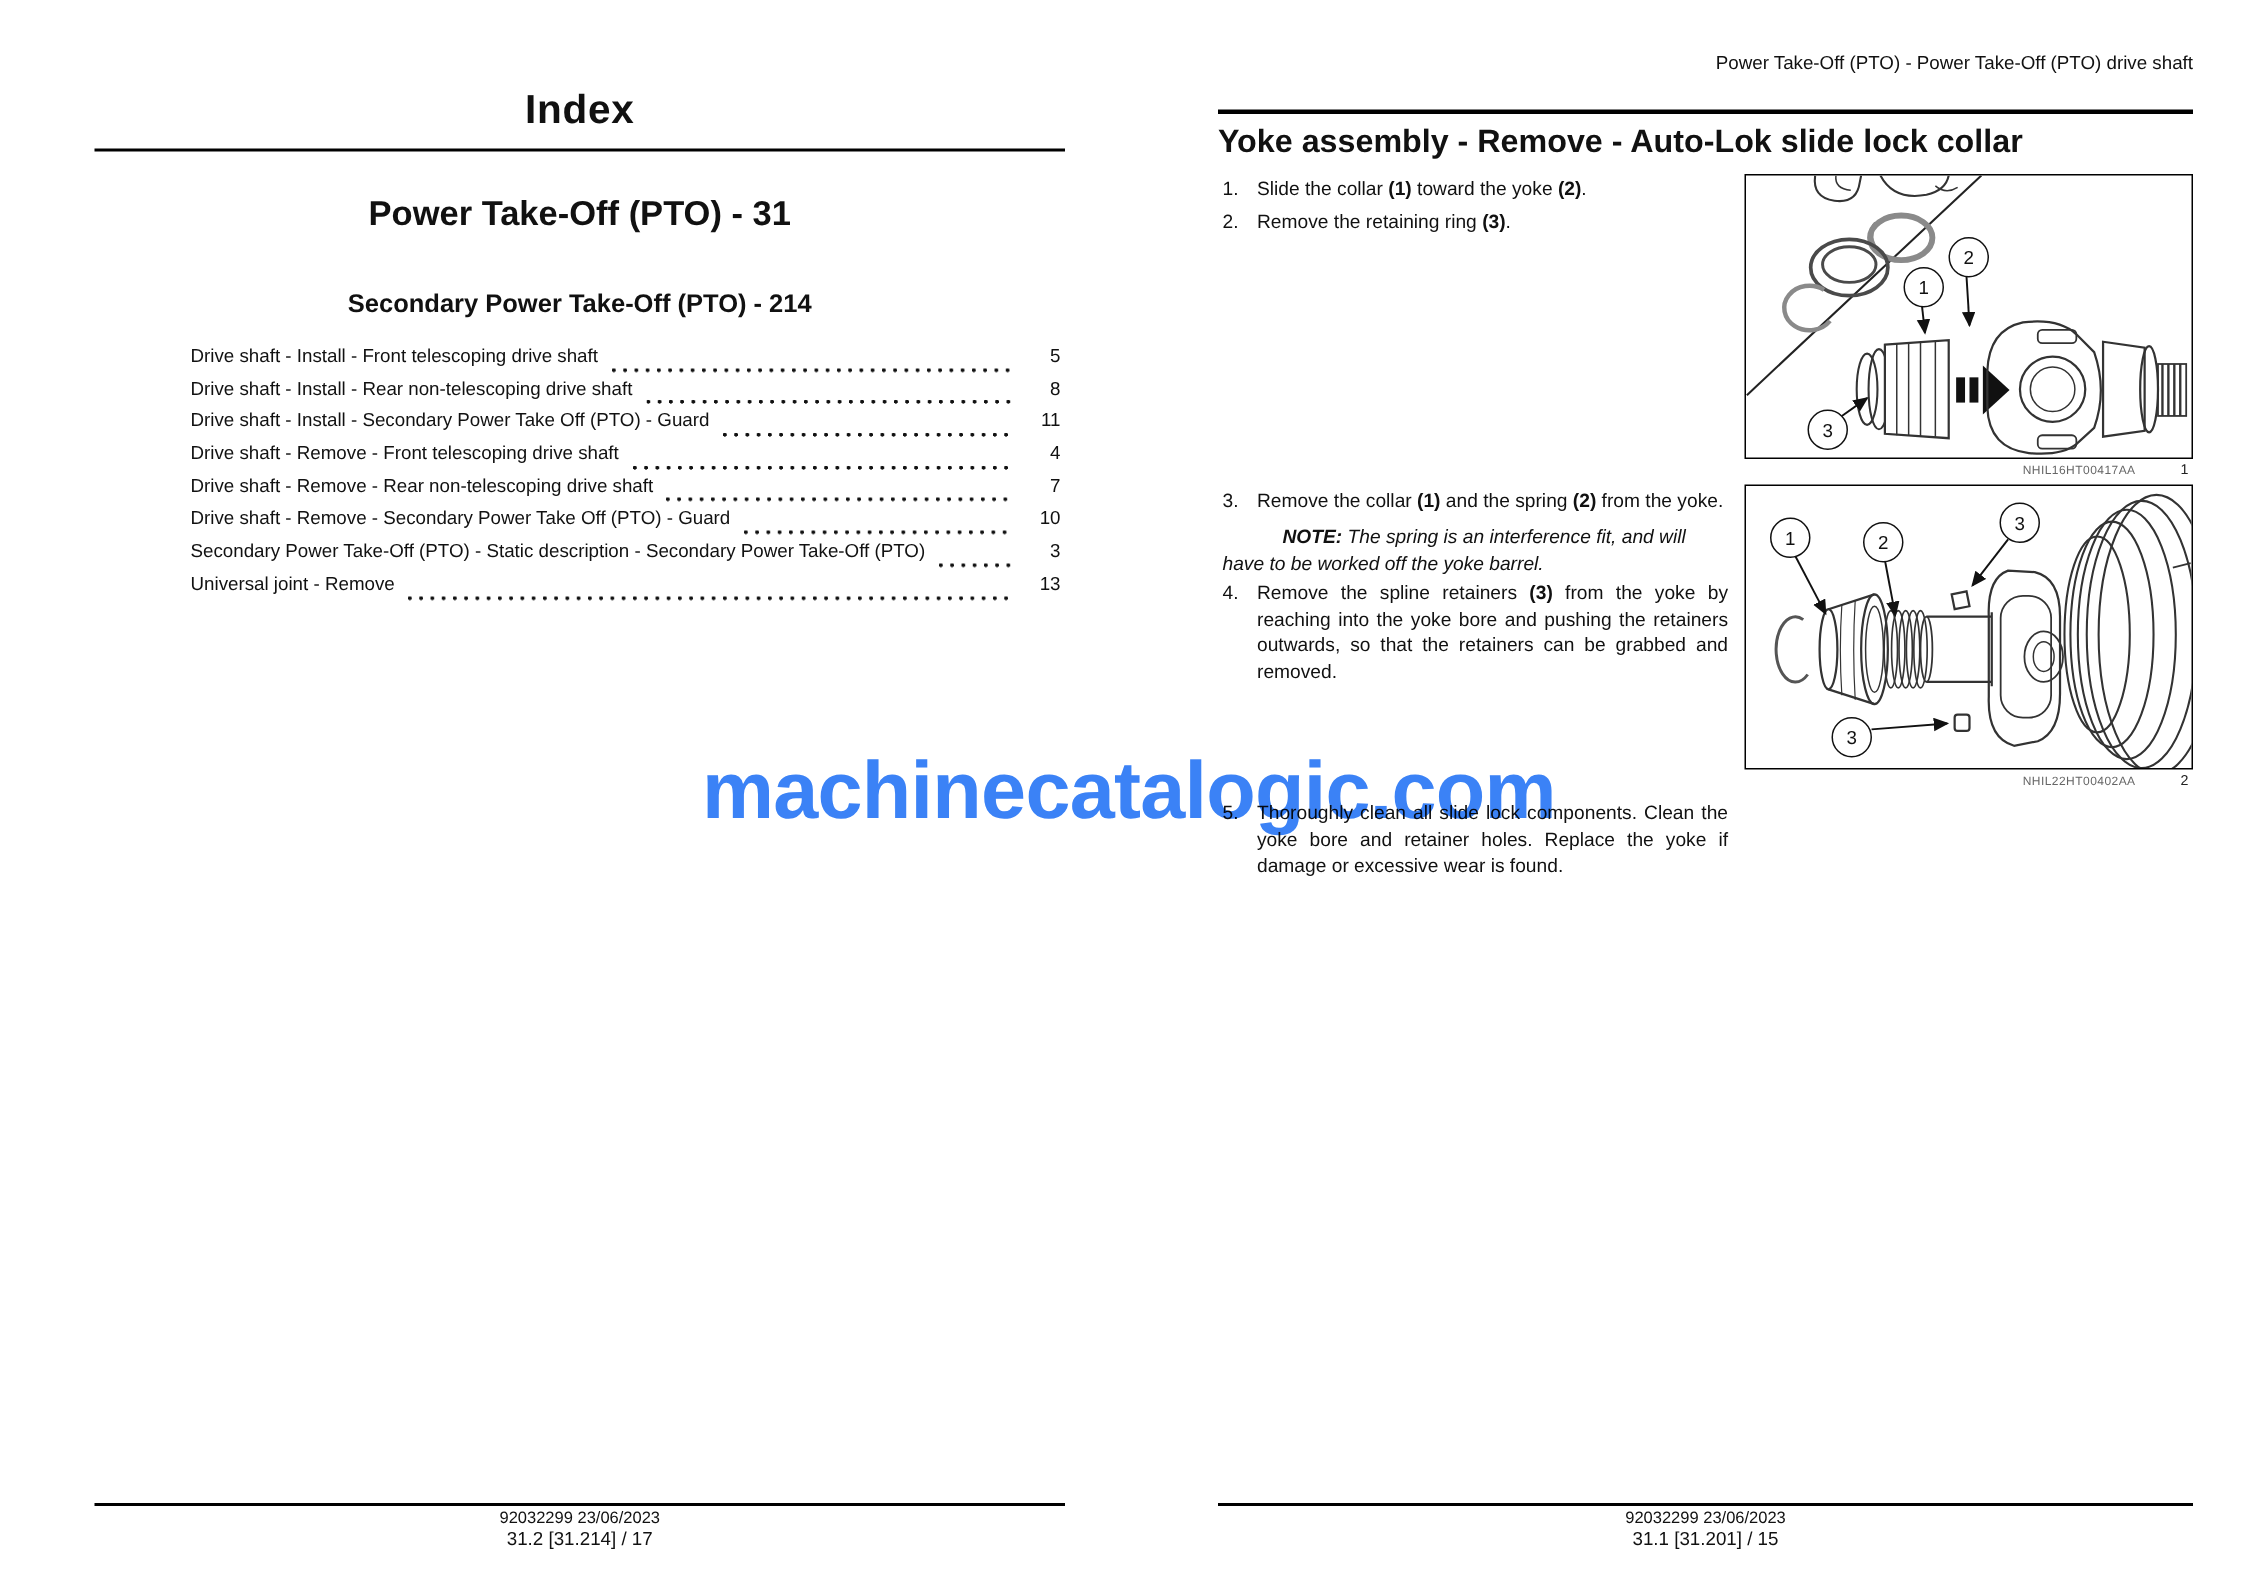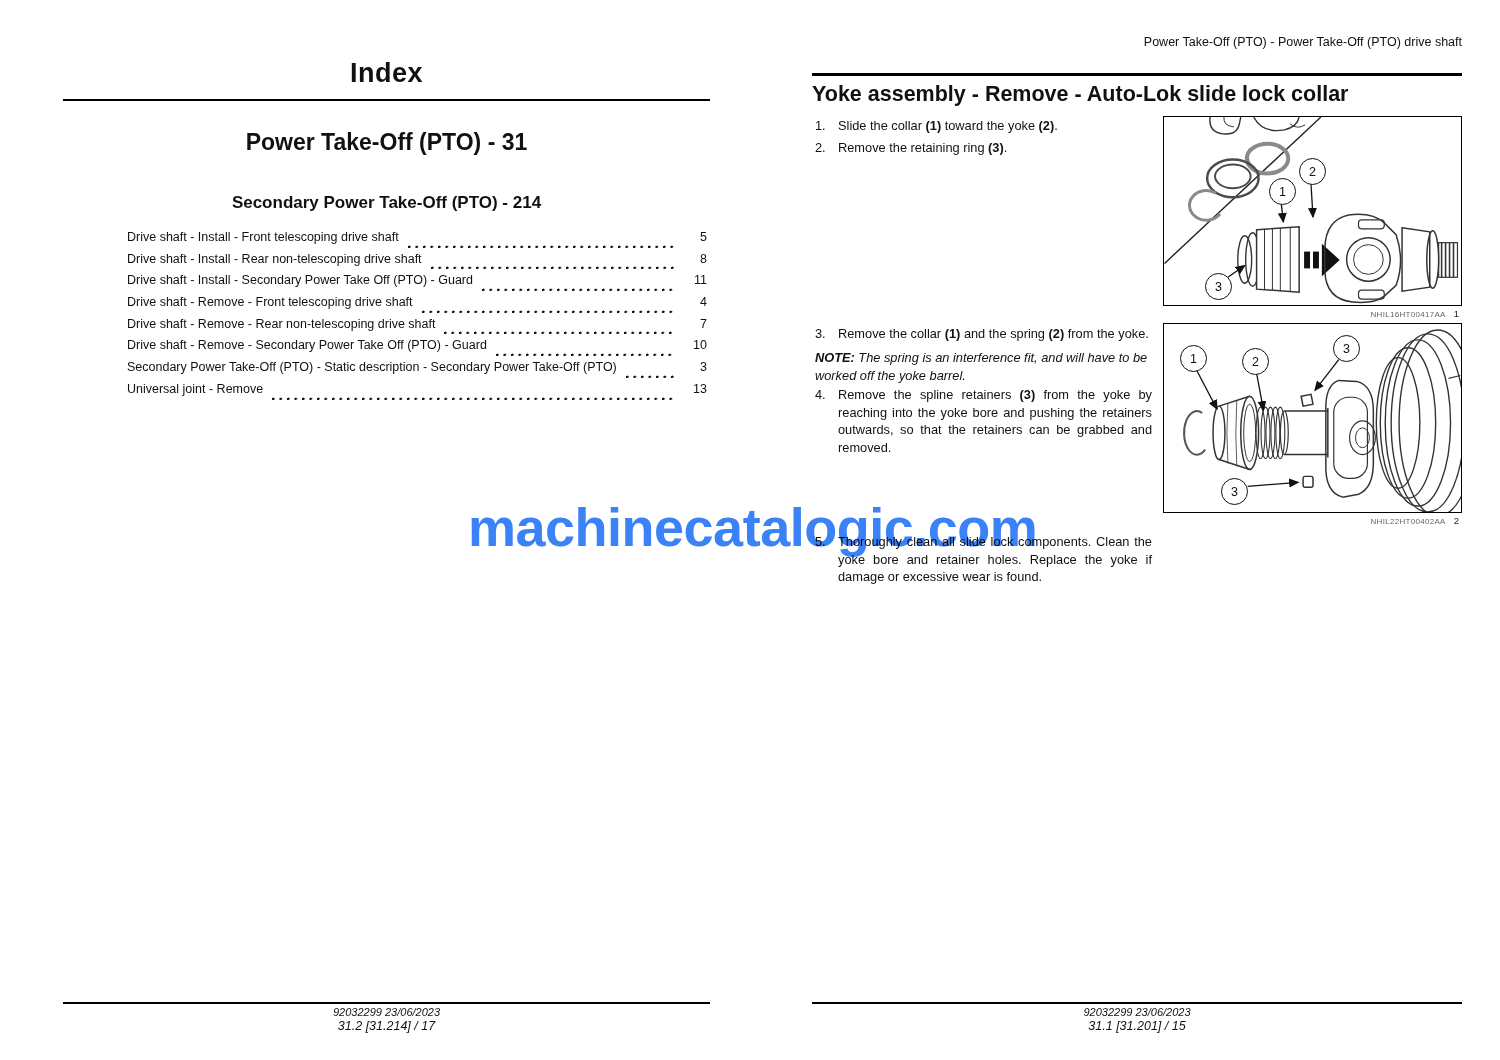--- a/index.html
+++ b/index.html
@@ -24,50 +24,50 @@
   .toc-leader { flex:1; min-width:12px; align-self:flex-end; height:4px;
     margin:0 8px 3px 9px;
     background-image:radial-gradient(circle at 1.2px 1.8px, #111 1.1px, transparent 1.5px);
     background-size:7.5px 4px; background-repeat:repeat-x; }
   .toc-page { width:24px; text-align:right; flex-shrink:0; }
 
   
   .footer-rule { top:1002px; height:2px; background:#000; }
   .footer-rule.l { left:63px;  width:647px; }
   .footer-rule.r { left:812px; width:650px; }
-  .footer-text { top:1006px; text-align:center; line-height:1.15;font-style:italic; }
+  .footer-text { top:1006px; text-align:center; line-height:1.15; }
   .footer-text.l { left:63px;  width:647px; }
   .footer-text.r { left:812px; width:650px; }
   .footer-line1 { font-size:11px; }
   .footer-line2 { font-size:12.5px; }
 
   
   .running-header { left:812px; top:35px; width:650px; text-align:right; font-size:12.5px; }
   .topic-rule { left:812px; top:73px; width:650px; height:2.5px; background:#000; }
   .topic-title { left:812px; top:82px; width:650px; font-size:21.5px; font-weight:bold; }
 
   .step { display:flex; font-size:12.8px; line-height:1.37; }
   .step-num { width:23px; flex-shrink:0; }
   .step-text { flex:1; }
   .just { text-align:justify; }
   .step1 { left:815px; top:117px; width:340px; }
   .step2 { left:815px; top:139px; width:340px; }
   .step3 { left:815px; top:325px; width:345px; }
   .note  { left:815px; top:349px; width:336px; font-size:12.8px; line-height:1.37;
            font-style:italic; }
-  .note b { font-style:italic; }
+  .note b { font-style:italic;margin-left:40px; }
   .step4 { left:815px; top:386px; width:337px; }
   .step5 { left:815px; top:533px; width:337px; }
 
   .figure { border:1.5px solid #000; background:#fff; }
   .figure1 { left:1163px; top:116px; width:299px; height:190px; }
   .figure2 { left:1163px; top:323px; width:299px; height:190px; }
   .figure svg { display:block; width:100%; height:100%; }
   .fig-caption { width:299px; display:flex; justify-content:flex-end;
-    align-items:baseline; gap:8px; padding-right:3px; }
+    align-items:baseline; gap:30px; padding-right:3px; }
   .fig-caption1 { left:1163px; top:308px; }
   .fig-caption2 { left:1163px; top:515px; }
   .cap-id { font-size:8px; color:#666; letter-spacing:0.3px; }
   .cap-num { font-size:9.5px; color:#222; }
 
   .callout { position:absolute; width:27px; height:27px; border:1.4px solid #111;
     border-radius:50%; background:#fff; display:flex; align-items:center;
     justify-content:center; font-size:12.5px; color:#111; }
 
   

